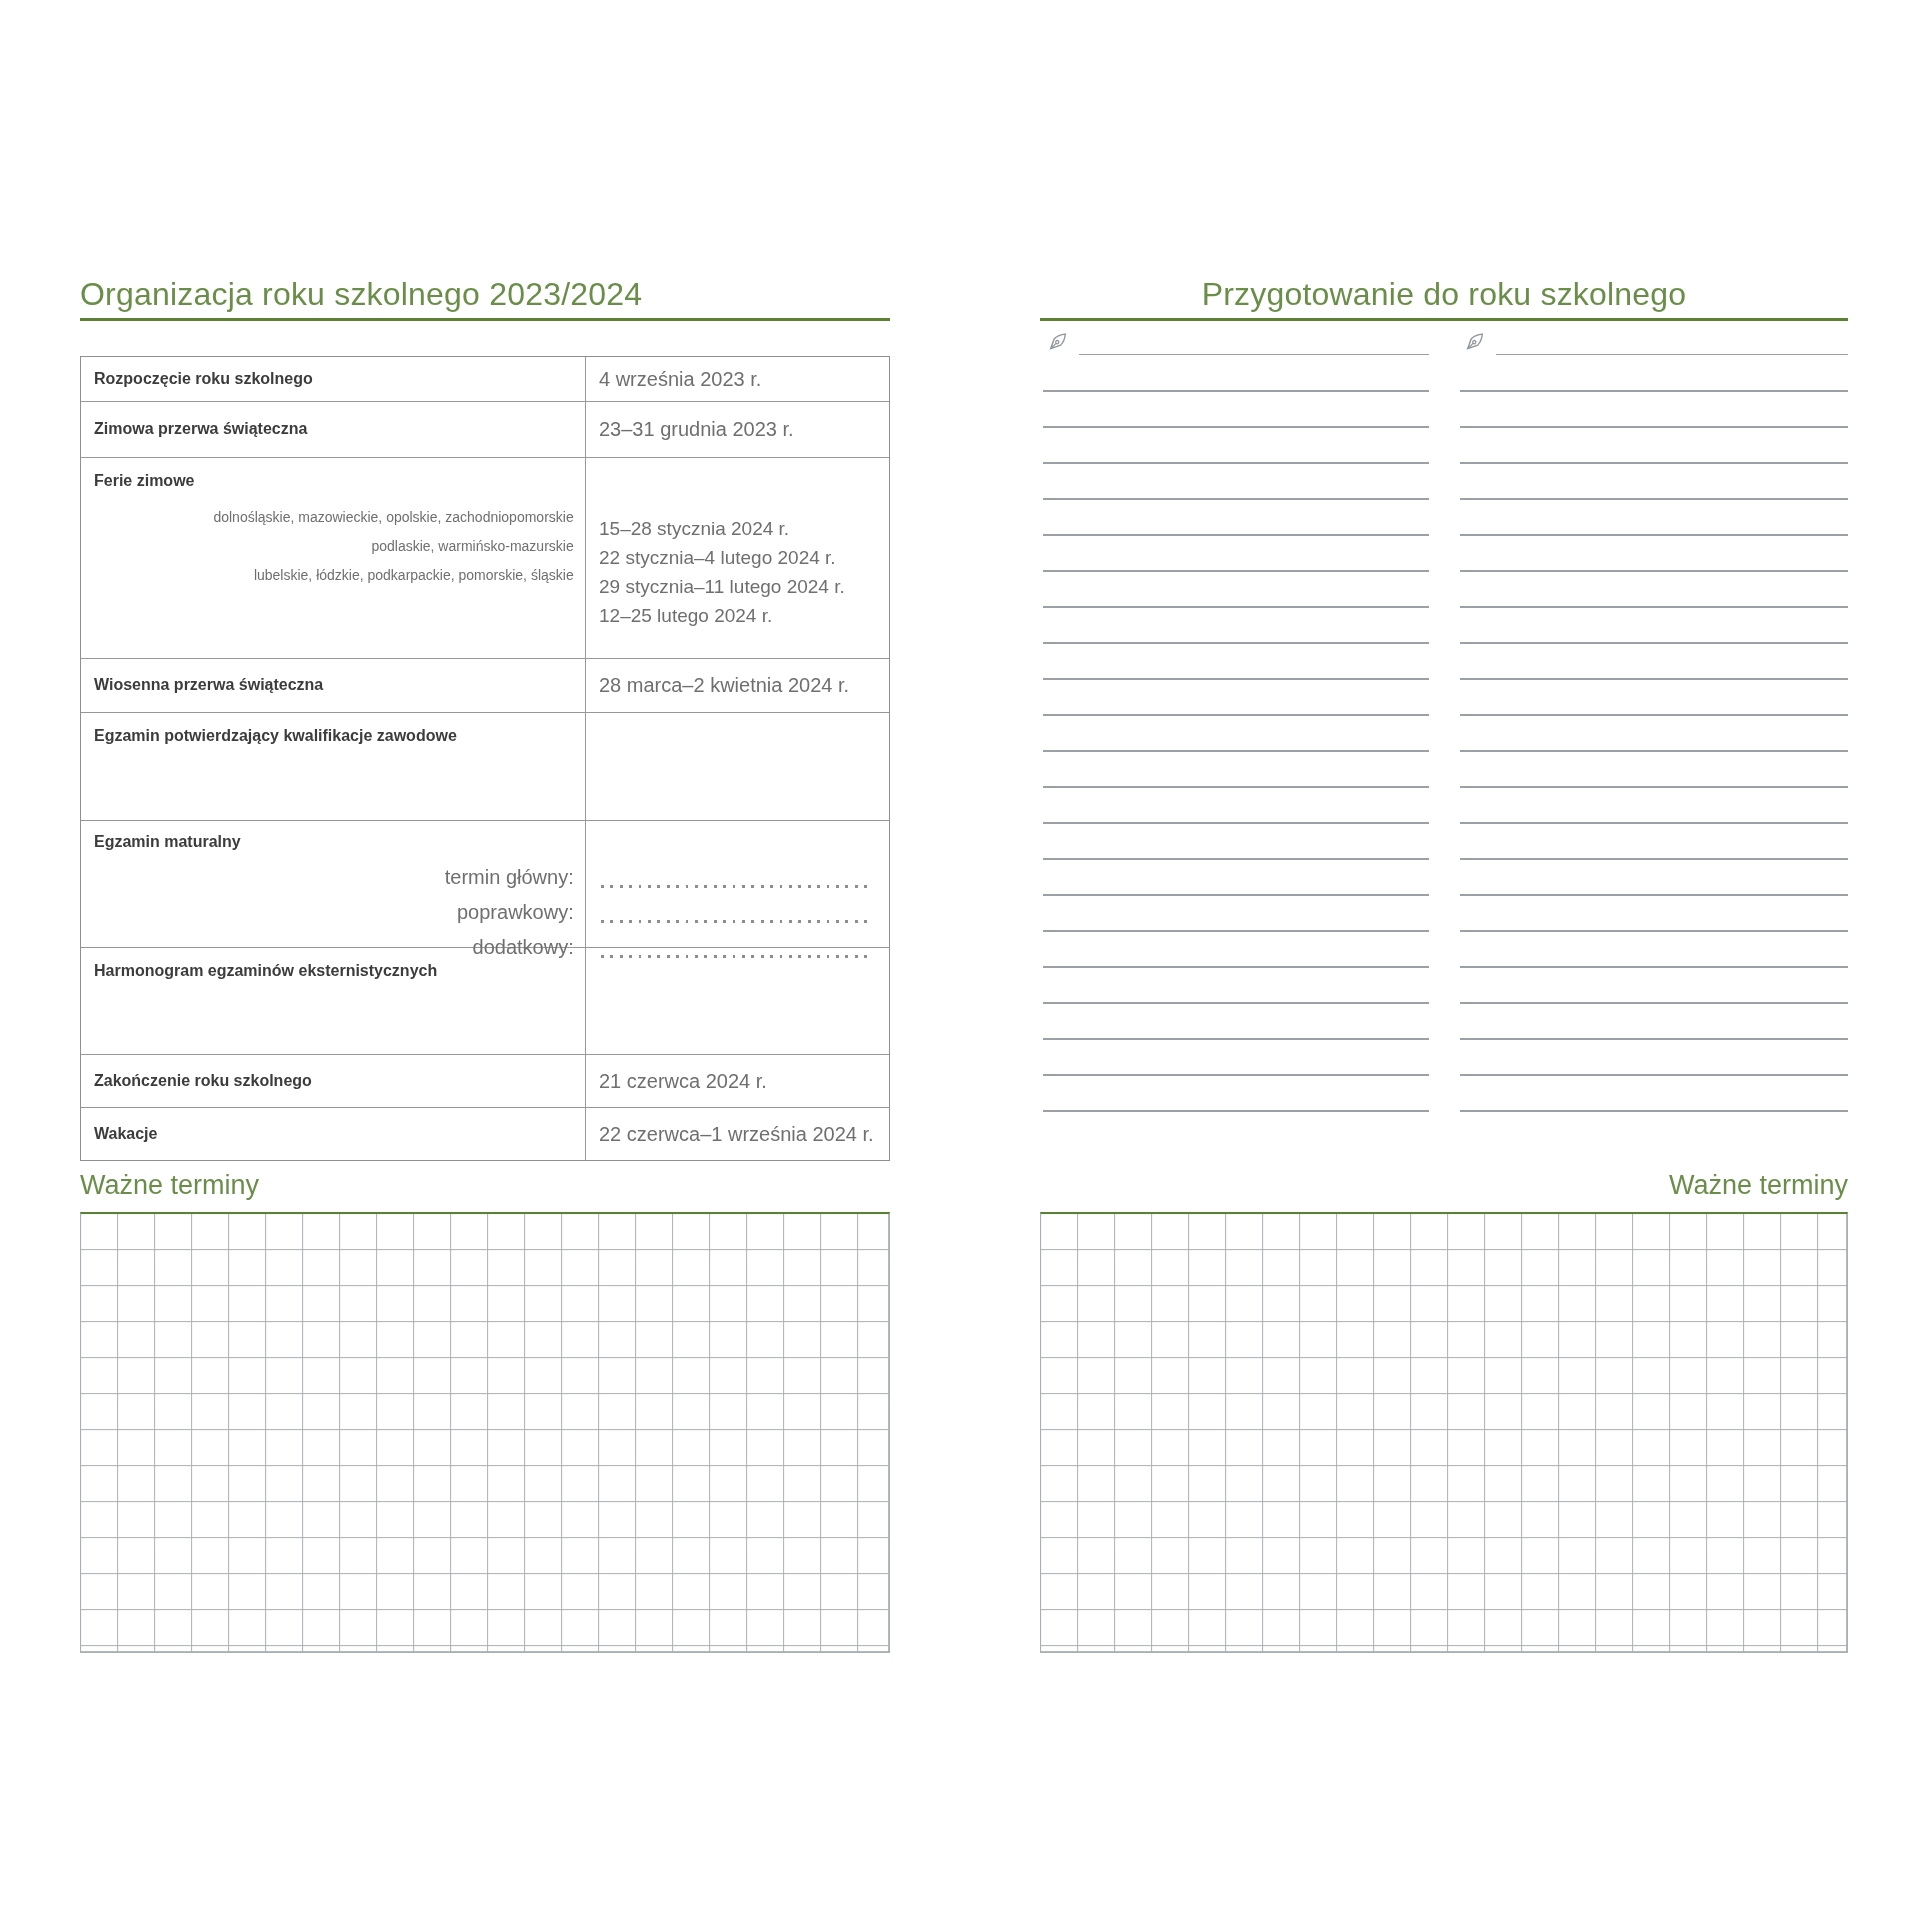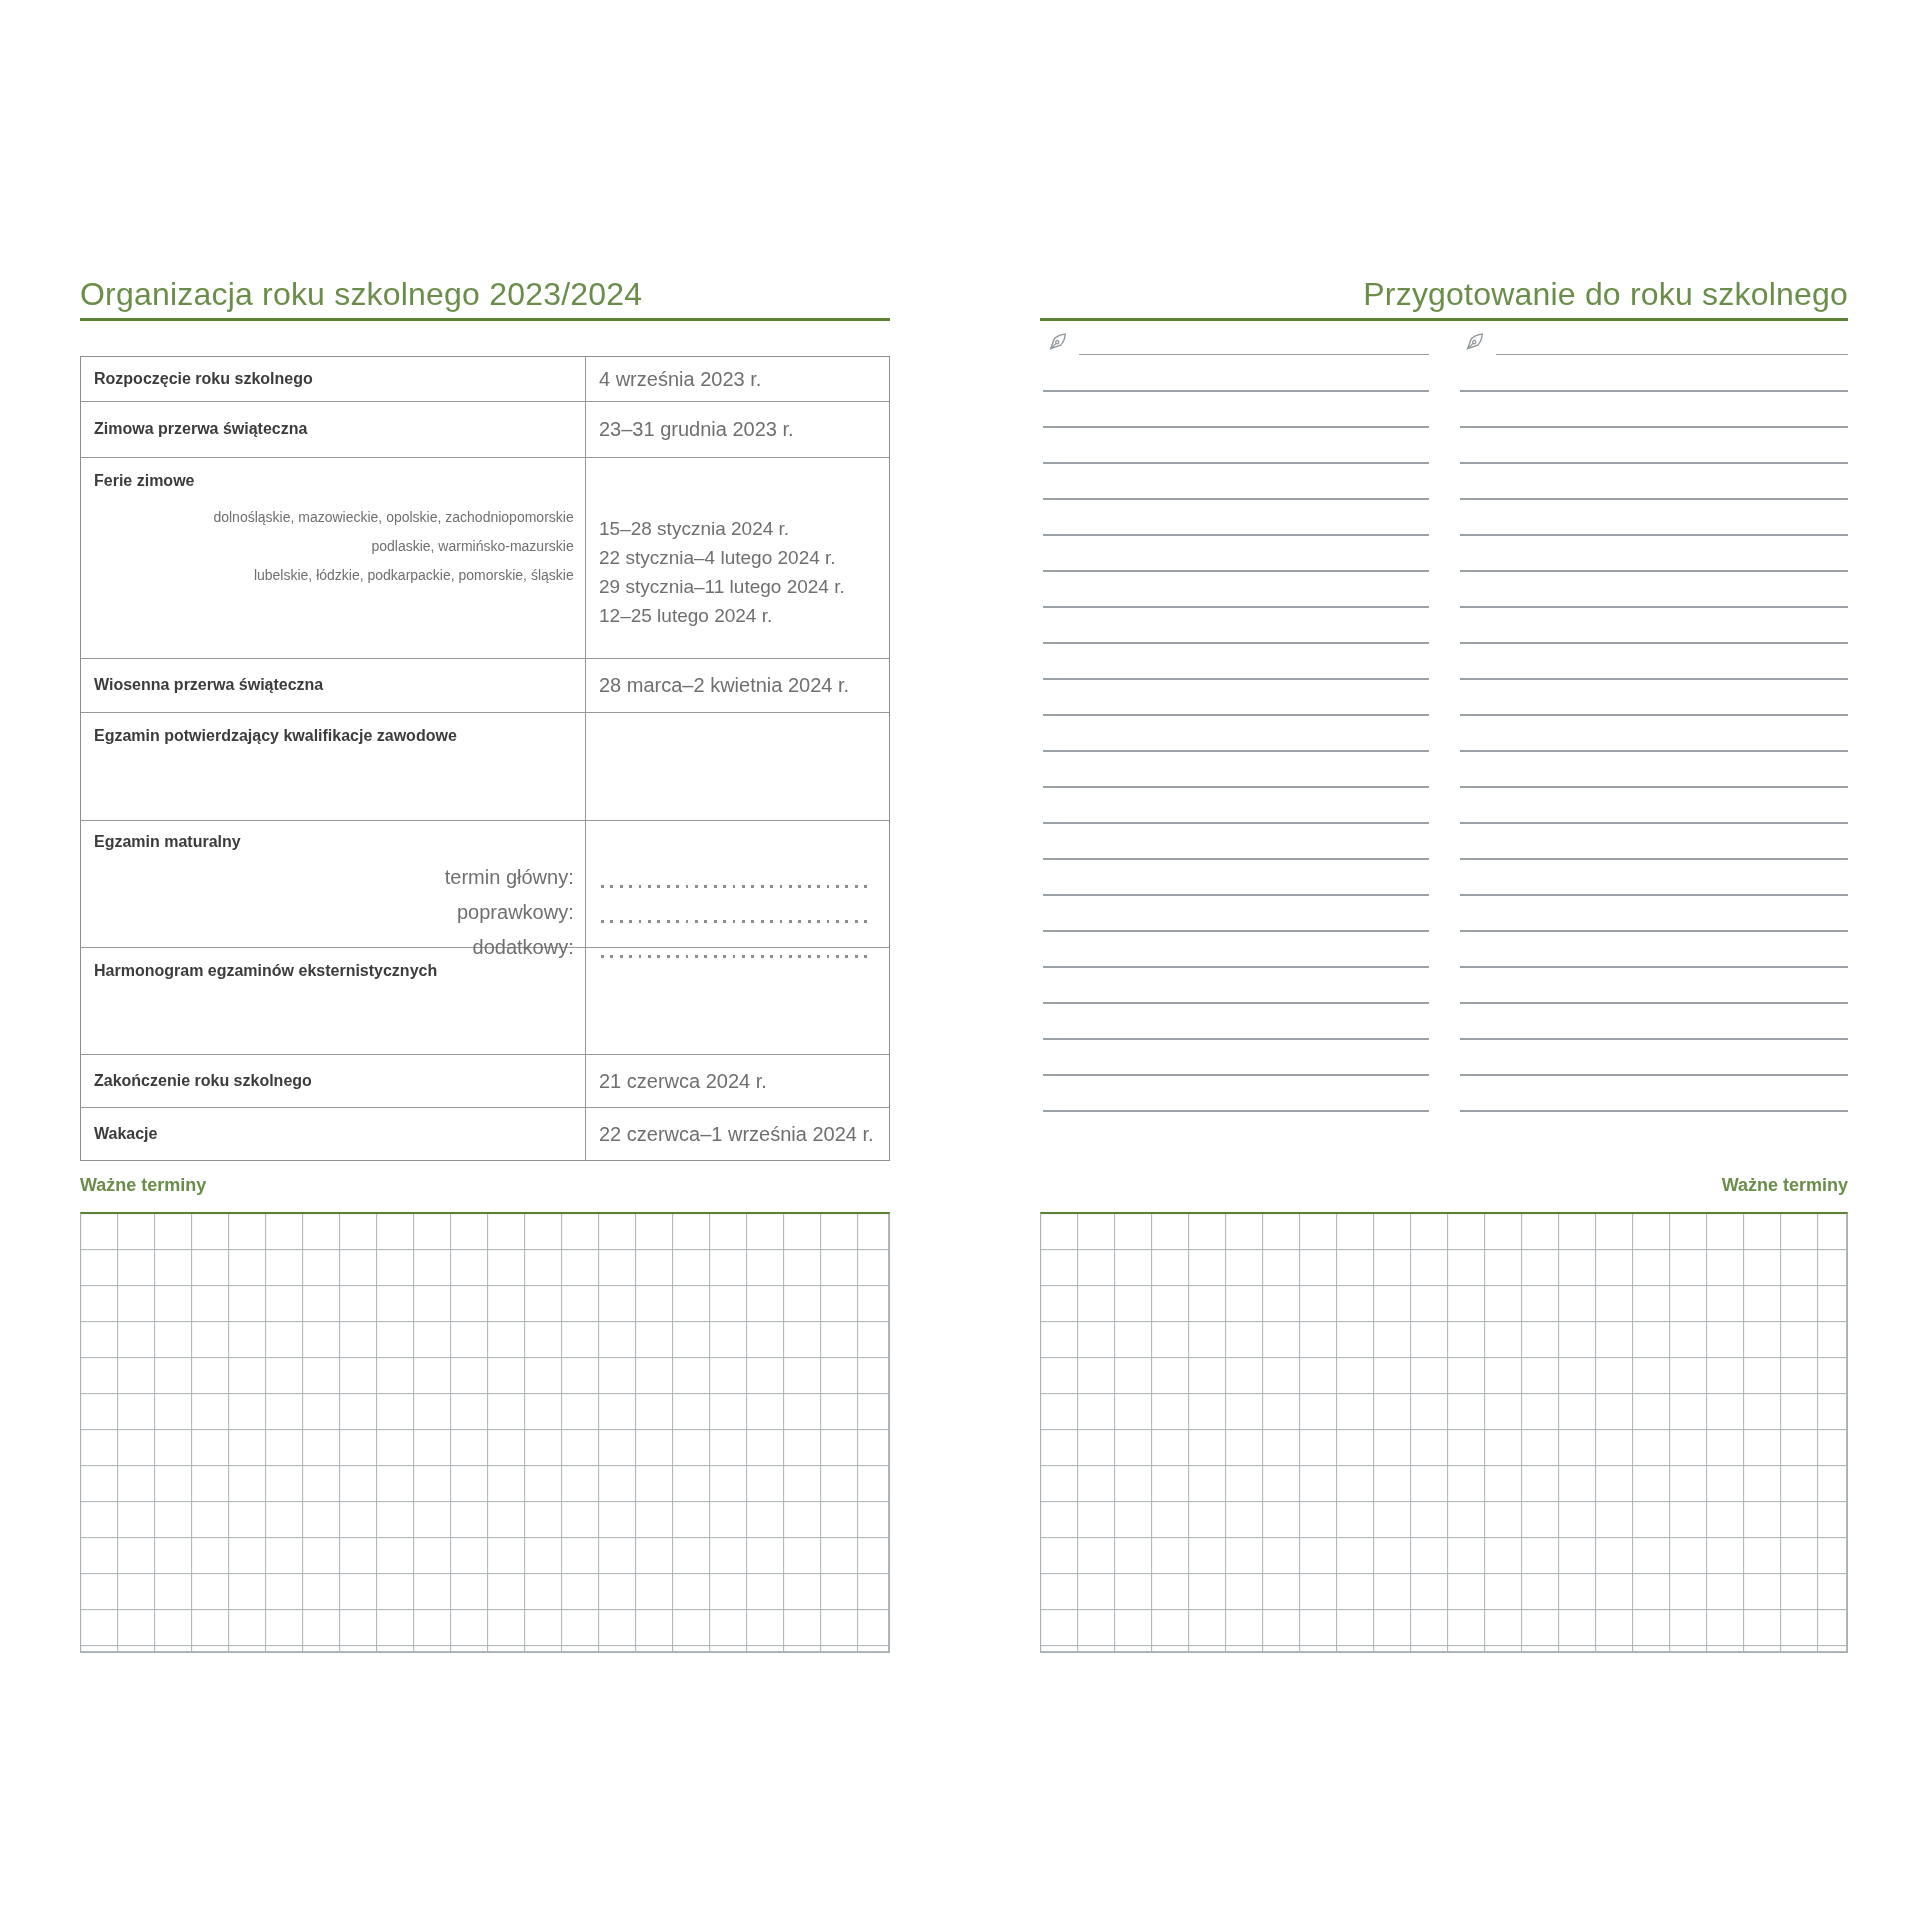--- a/index.html
+++ b/index.html
@@ -61,21 +61,21 @@
   }
   .dotted-slot{height:35px;position:relative;}
   .dotted-line{
     position:absolute;left:1.9px;right:5.6px;bottom:8.5px;height:2.8px;
     background-image:repeating-linear-gradient(to right,#8d8d8d 0 2.8px,transparent 2.8px 9.4px);
   }
   .spacer-mat{height:40px;}
 
   
   .notes-heading{
-    font-size:18px;font-weight:700;color:var(--accent-green);line-height:34px;
+    font-size:27px;font-weight:400;color:var(--accent-green);line-height:34px;
   }
 
   
   .grid-block{
     height:441px;box-sizing:border-box;
     border:0.9px solid var(--grid-gray);
     border-top:2.8px solid var(--rule-green);
     background-image:
       repeating-linear-gradient(to right, var(--grid-gray) 0 0.9px, transparent 0.9px 37px),
       repeating-linear-gradient(to bottom, var(--grid-gray) 0 0.9px, transparent 0.9px 36px);
@@ -198,21 +198,21 @@
     </div>
     <div class="cell-r v-center">
       <span class="row-value">22 czerwca–1 września 2024 r.</span>
     </div>
   </div>
 </div>
 
 <div class="abs notes-heading" style="left:80px;top:1168px;">Ważne terminy</div>
 <div class="abs grid-block" style="left:80px;top:1212px;width:810px;"></div>
 
-<div class="abs page-title" style="left:1040px;top:275px;width:808px;text-align:right;">Przygotowanie do roku szkolnego</div>
+<div class="abs page-title" style="left:1040px;top:275px;width:808px;text-align:center;">Przygotowanie do roku szkolnego</div>
 <div class="abs title-rule" style="left:1040px;top:318px;width:808px;"></div>
 
 <div class="abs pen-icon" style="left:1045px;top:329px;">
   <svg viewBox="0 0 24 24">
     <path d="M12 1.8 C9.3 5 7.7 8.4 7.7 12.3 L12 21.4 L16.3 12.3 C16.3 8.4 14.7 5 12 1.8 Z" fill="#fdfdfd" stroke="#8f969b" stroke-width="1.3"></path>
     <circle cx="12" cy="12.6" r="1.5" fill="none" stroke="#8f969b" stroke-width="1.1"></circle>
     <line x1="12" y1="14.2" x2="12" y2="19.8" stroke="#8f969b" stroke-width="1.1"></line>
   </svg>
 </div>
 <div class="abs pen-icon" style="left:1462px;top:329px;">

